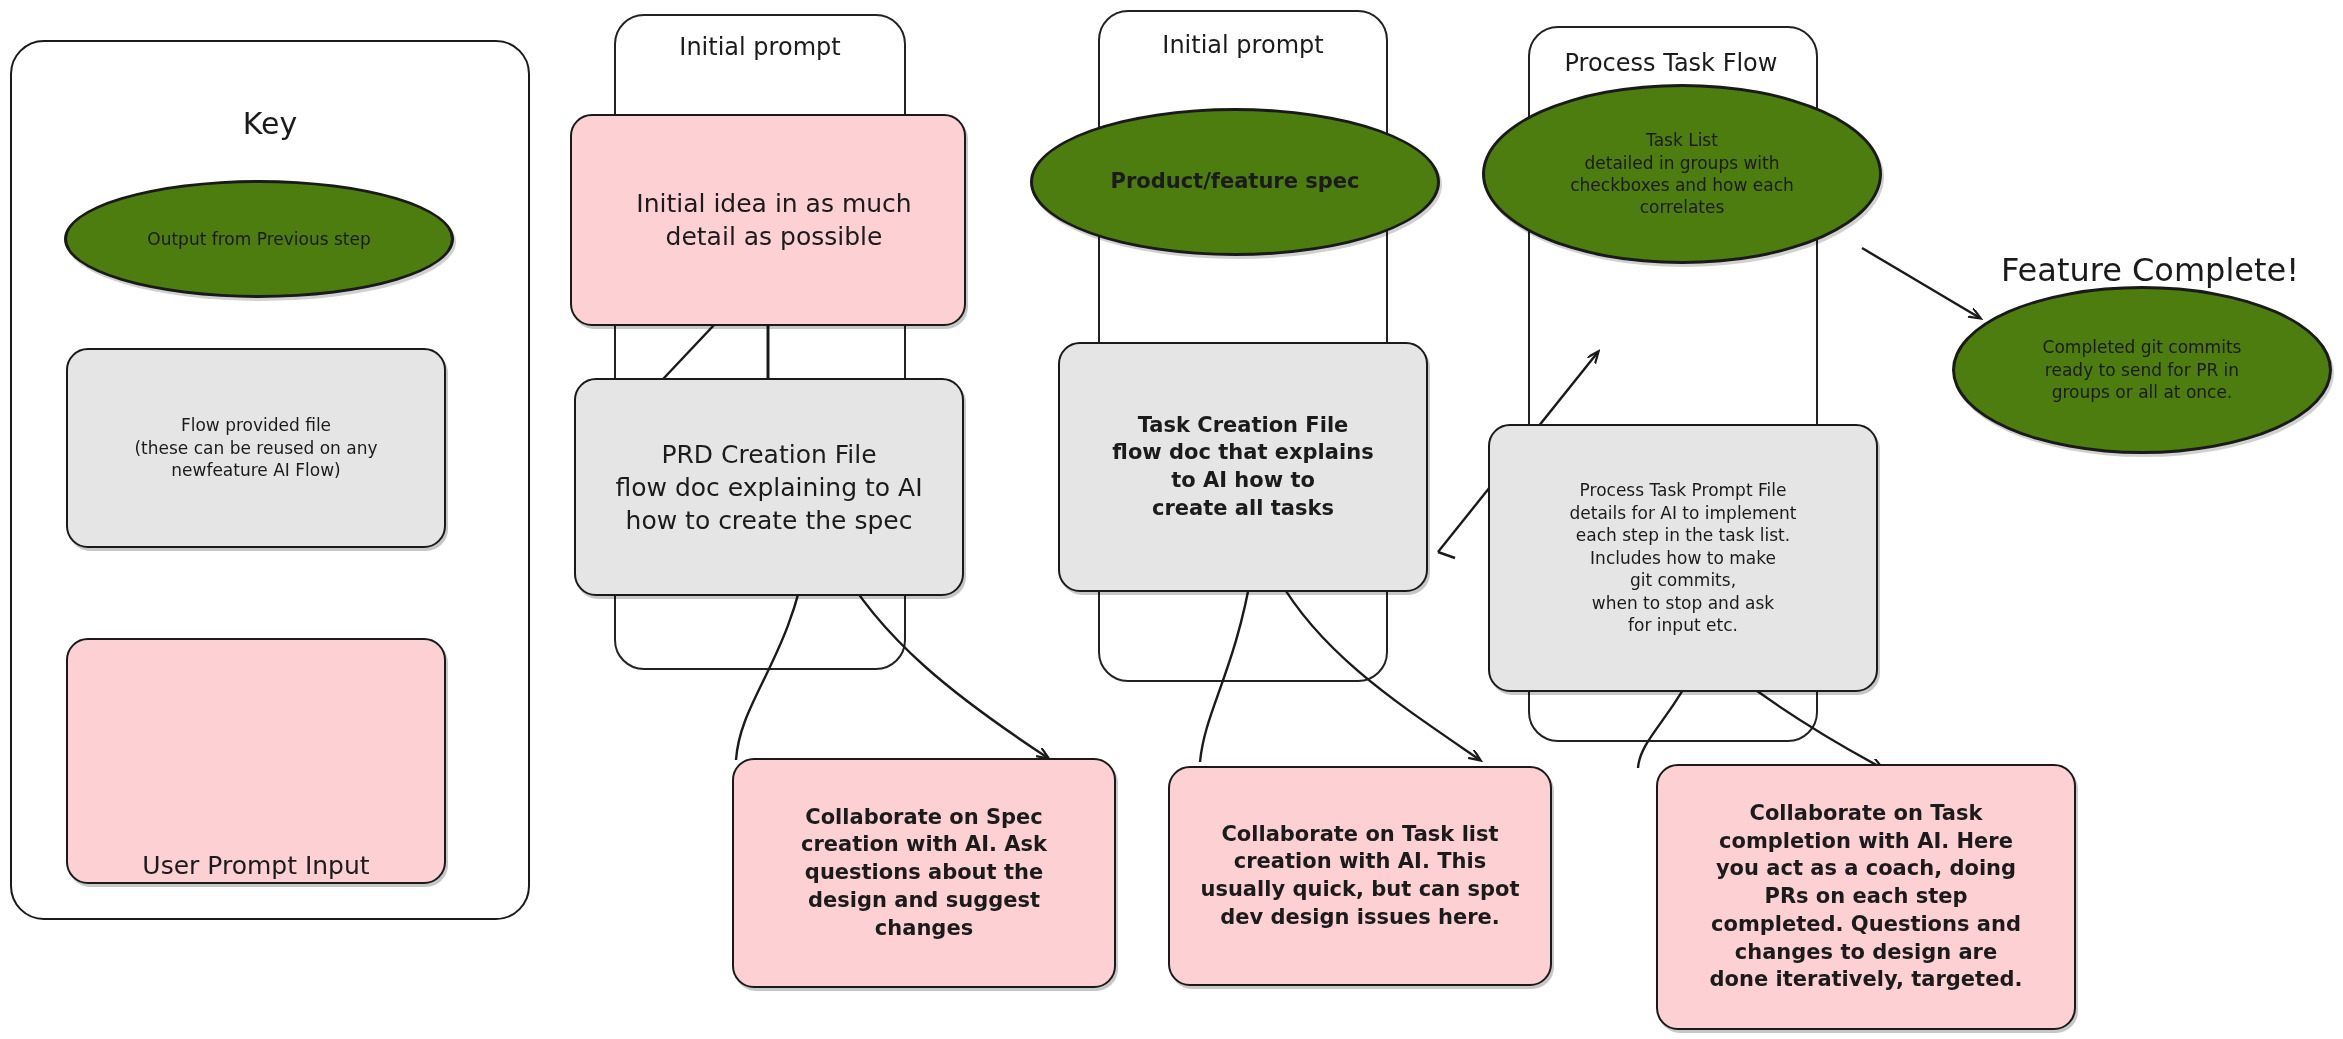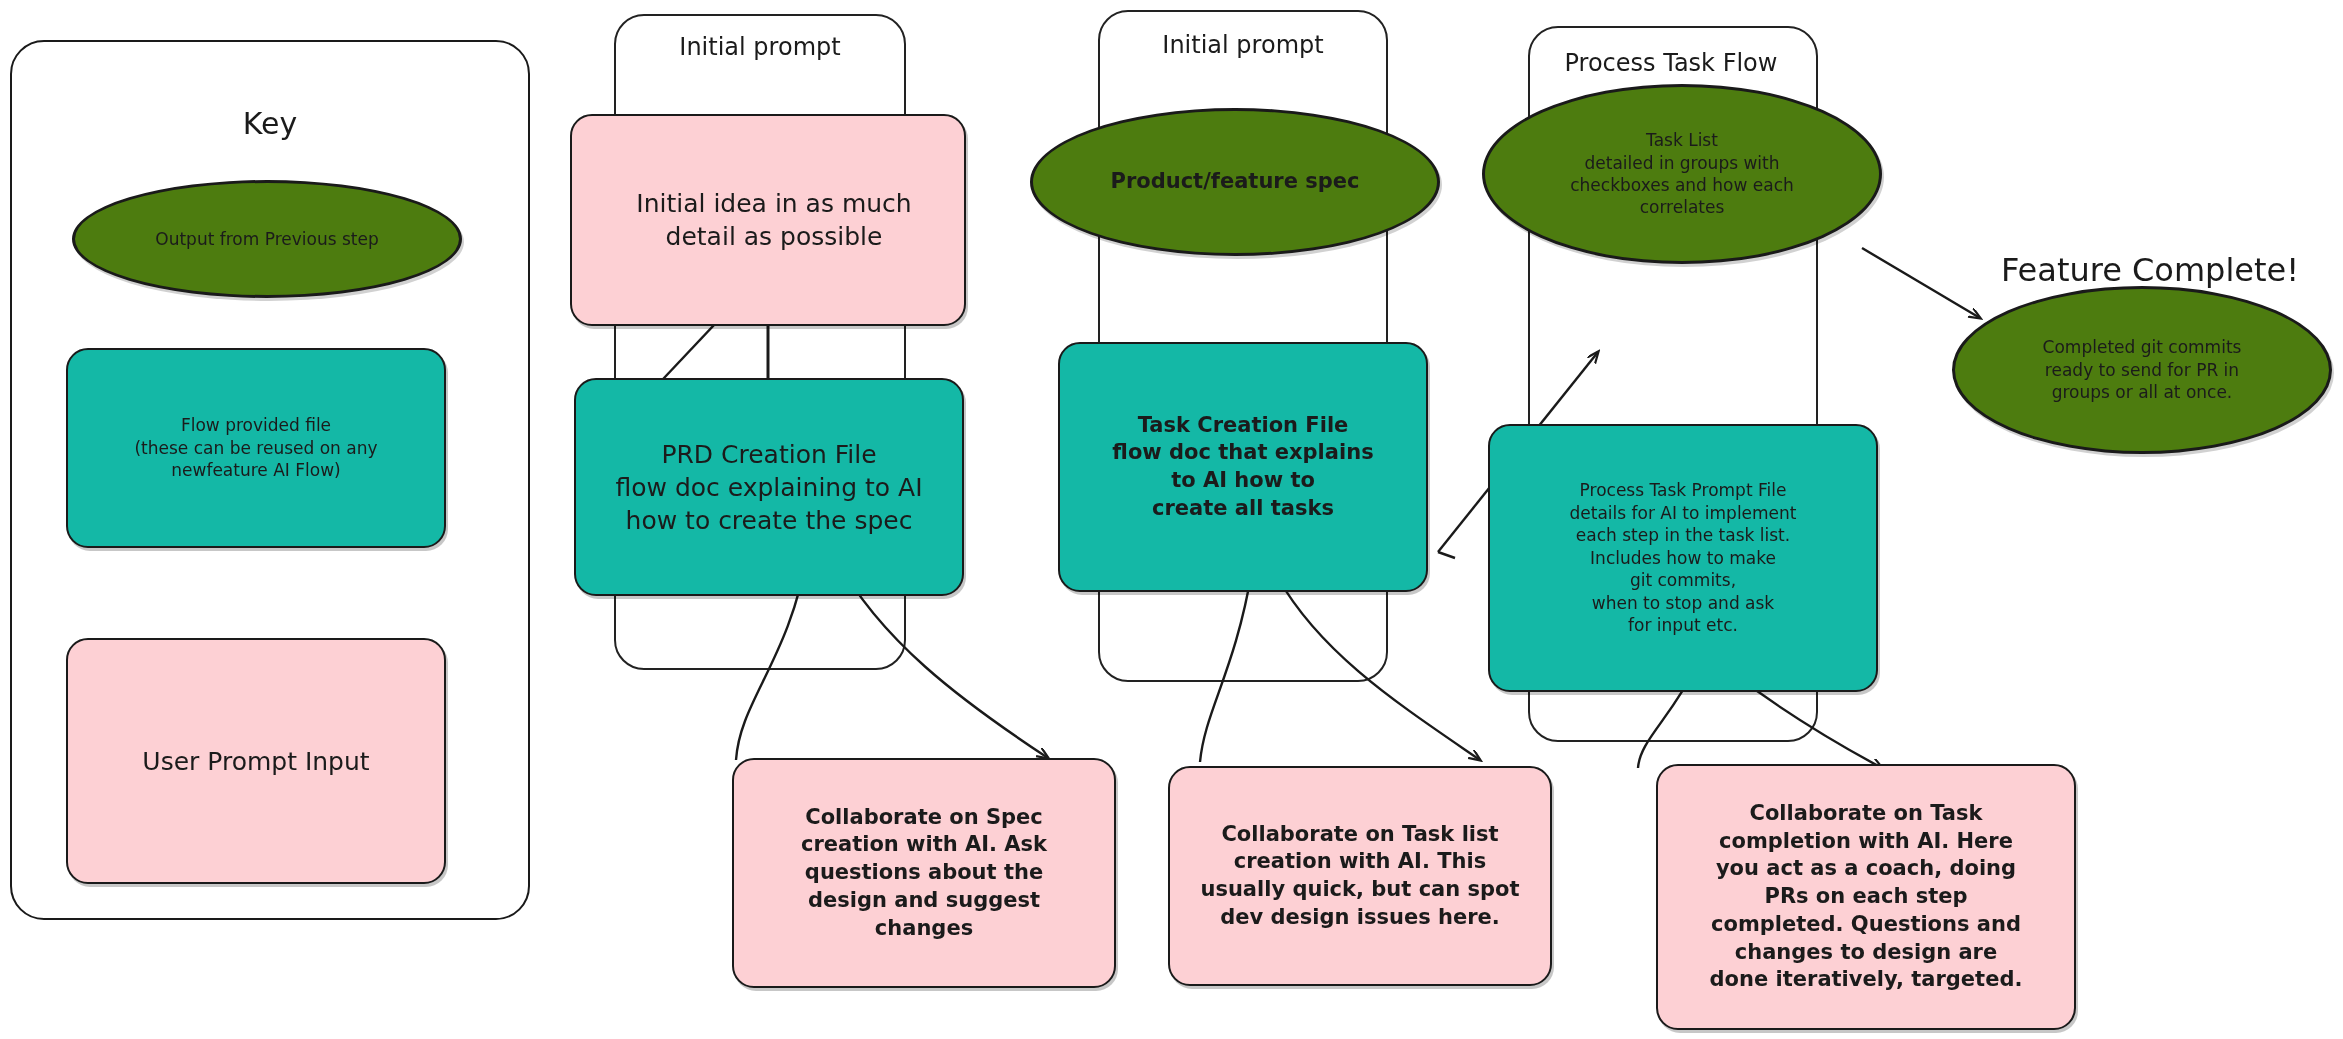--- a/index.html
+++ b/index.html
@@ -12,21 +12,21 @@
   
   .node{position:absolute;box-sizing:border-box;display:flex;align-items:center;
         justify-content:center;text-align:center;color:#1b1b1b;z-index:5;}
   .node span{display:block;white-space:pre-line;line-height:1.32;}
 
   .rounded{border:2.6px solid #1a1a1a;border-radius:26px;background:#ffffff;}
   .container{border:2.2px solid #222;border-radius:30px;background:transparent;
              align-items:flex-start;justify-content:center;z-index:2;}
   .pink{background:#fdd0d4;border:2.6px solid #1a1a1a;border-radius:22px;
         box-shadow:2px 3px 0 rgba(0,0,0,.22);}
-  .blue{background:#14b8a6;border:2.6px solid #1a1a1a;border-radius:22px;
+  .blue{background:#e5e5e5;border:2.6px solid #1a1a1a;border-radius:22px;
         box-shadow:2px 3px 0 rgba(0,0,0,.22);}
   .ellipse{background:#4d7c0f;border:3px solid #1a1a1a;border-radius:50%;
            box-shadow:2px 3px 0 rgba(0,0,0,.18);}
   .plain{background:transparent;border:none;box-shadow:none;}
 
   .key-title{font-size:30px;}
   .hdr{font-size:24px;}
   .lbl-lg{font-size:25px;}
   .lbl-md{font-size:21px;font-weight:bold;}
   .lbl-sm{font-size:17px;}
@@ -69,31 +69,31 @@
   </svg>
 
   <div class="node rounded key-panel" style="left:10px;top:40px;width:520px;height:880px;border-radius:34px;
               flex-direction:column;justify-content:flex-start;padding-top:26px;">
   </div>
 
   <div class="node plain key-title" style="left:120px;top:100px;width:300px;height:48px;">
     <span>Key</span>
   </div>
 
-  <div class="node ellipse lbl-sm" style="left:72px;top:180px;width:390px;height:118px;">
+  <div class="node ellipse lbl-sm" style="left:64px;top:180px;width:390px;height:118px;">
     <span>Output from Previous step</span>
   </div>
 
   <div class="node blue lbl-sm" style="left:66px;top:348px;width:380px;height:200px;">
     <span>Flow provided file
 (these can be reused on any
 newfeature AI Flow)</span>
   </div>
 
-  <div class="node pink lbl-lg" style="left:66px;top:638px;width:380px;height:246px;">
+  <div class="node pink lbl-lg" style="left:66px;top:638px;width:380px;height:246px;align-items:flex-end;">
     <span>User Prompt Input</span>
   </div>
 
   <div class="node container" style="left:614px;top:14px;width:292px;height:656px;padding-top:26px;">
   </div>
   <div class="node plain hdr" style="left:614px;top:28px;width:292px;height:40px;">
     <span>Initial prompt</span>
   </div>
 
   <div class="node pink lbl-lg" style="left:570px;top:114px;width:396px;height:212px;padding-left:12px;">

